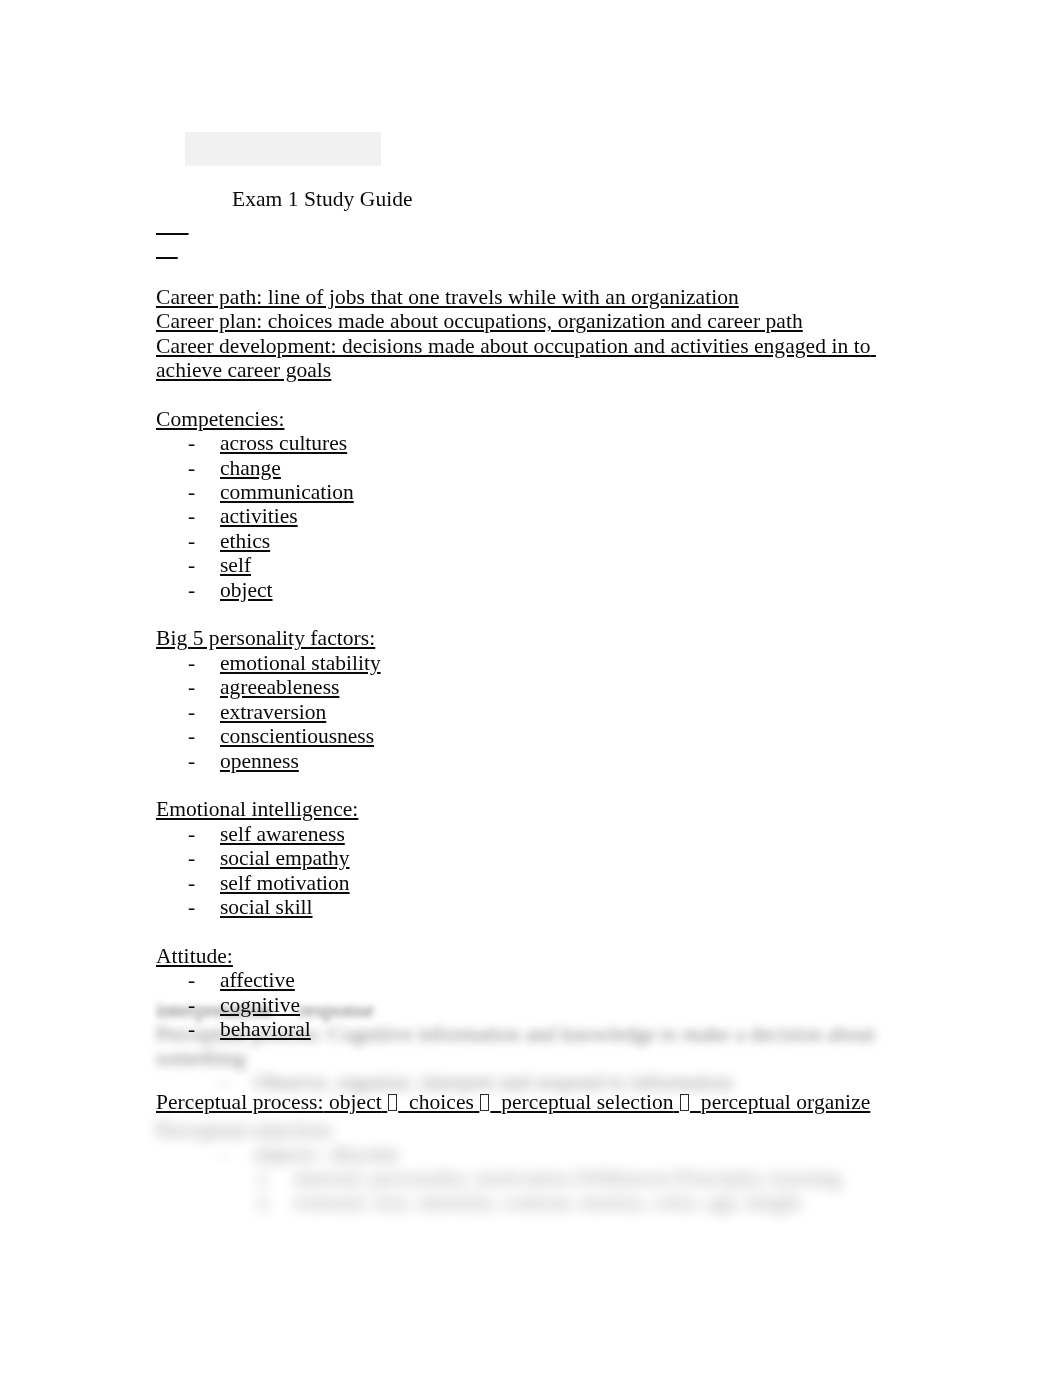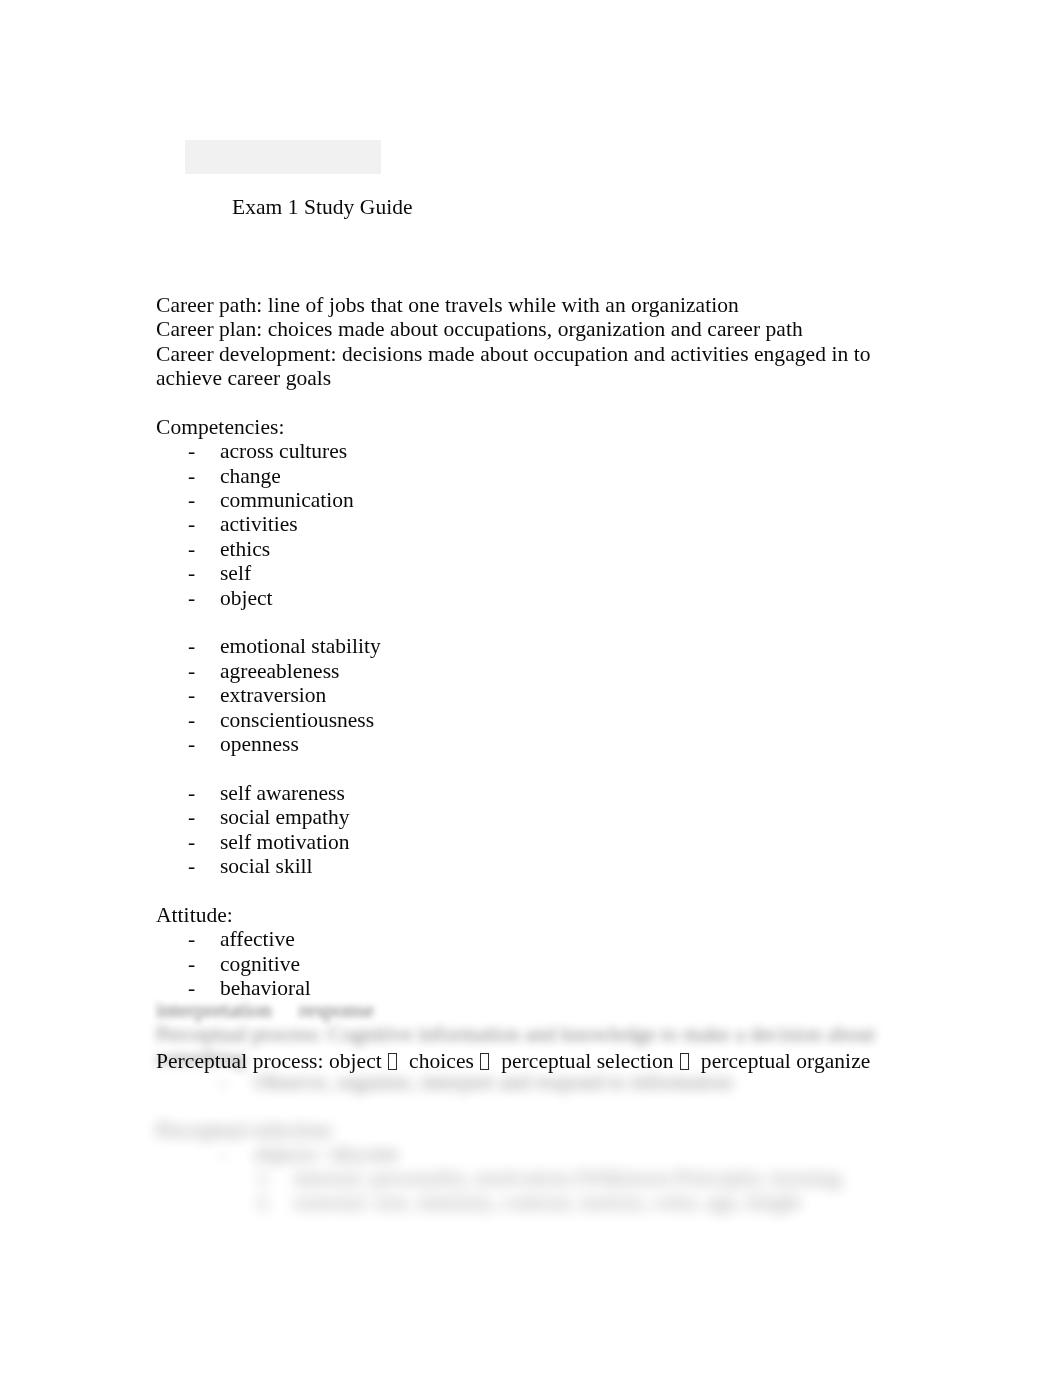--- a/index.html
+++ b/index.html
@@ -23,22 +23,23 @@
     left: 0;
     top: 0;
     width: 1062px;
     height: 1377px;
     background: #ffffff;
   }
 
   .content {
     position: absolute;
     left: 156px;
-    top: 122px;
+    top: 114px;
     width: 760px;
+    text-decoration: underline;
   }
 
   .line {
     font-size: 21.5px;
     line-height: 24.4px;
     white-space: pre-wrap;
     letter-spacing: 0.05px;
   }
 
   .para {
@@ -163,30 +164,32 @@
       <li><span class="marker">-</span><span>change</span></li>
       <li><span class="marker">-</span><span>communication</span></li>
       <li><span class="marker">-</span><span>activities</span></li>
       <li><span class="marker">-</span><span>ethics</span></li>
       <li><span class="marker">-</span><span>self</span></li>
       <li><span class="marker">-</span><span>object</span></li>
     </ul>
 
     <div class="blank"></div>
 
+    <div class="line para">Big 5 personality factors:</div>
     <ul class="dash-list">
       <li><span class="marker">-</span><span>emotional stability</span></li>
       <li><span class="marker">-</span><span>agreeableness</span></li>
       <li><span class="marker">-</span><span>extraversion</span></li>
       <li><span class="marker">-</span><span>conscientiousness</span></li>
       <li><span class="marker">-</span><span>openness</span></li>
     </ul>
 
     <div class="blank"></div>
 
+    <div class="line para">Emotional intelligence:</div>
     <ul class="dash-list">
       <li><span class="marker">-</span><span>self awareness</span></li>
       <li><span class="marker">-</span><span>social empathy</span></li>
       <li><span class="marker">-</span><span>self motivation</span></li>
       <li><span class="marker">-</span><span>social skill</span></li>
     </ul>
 
     <div class="blank"></div>
 
     <div class="line para">Attitude:</div>

